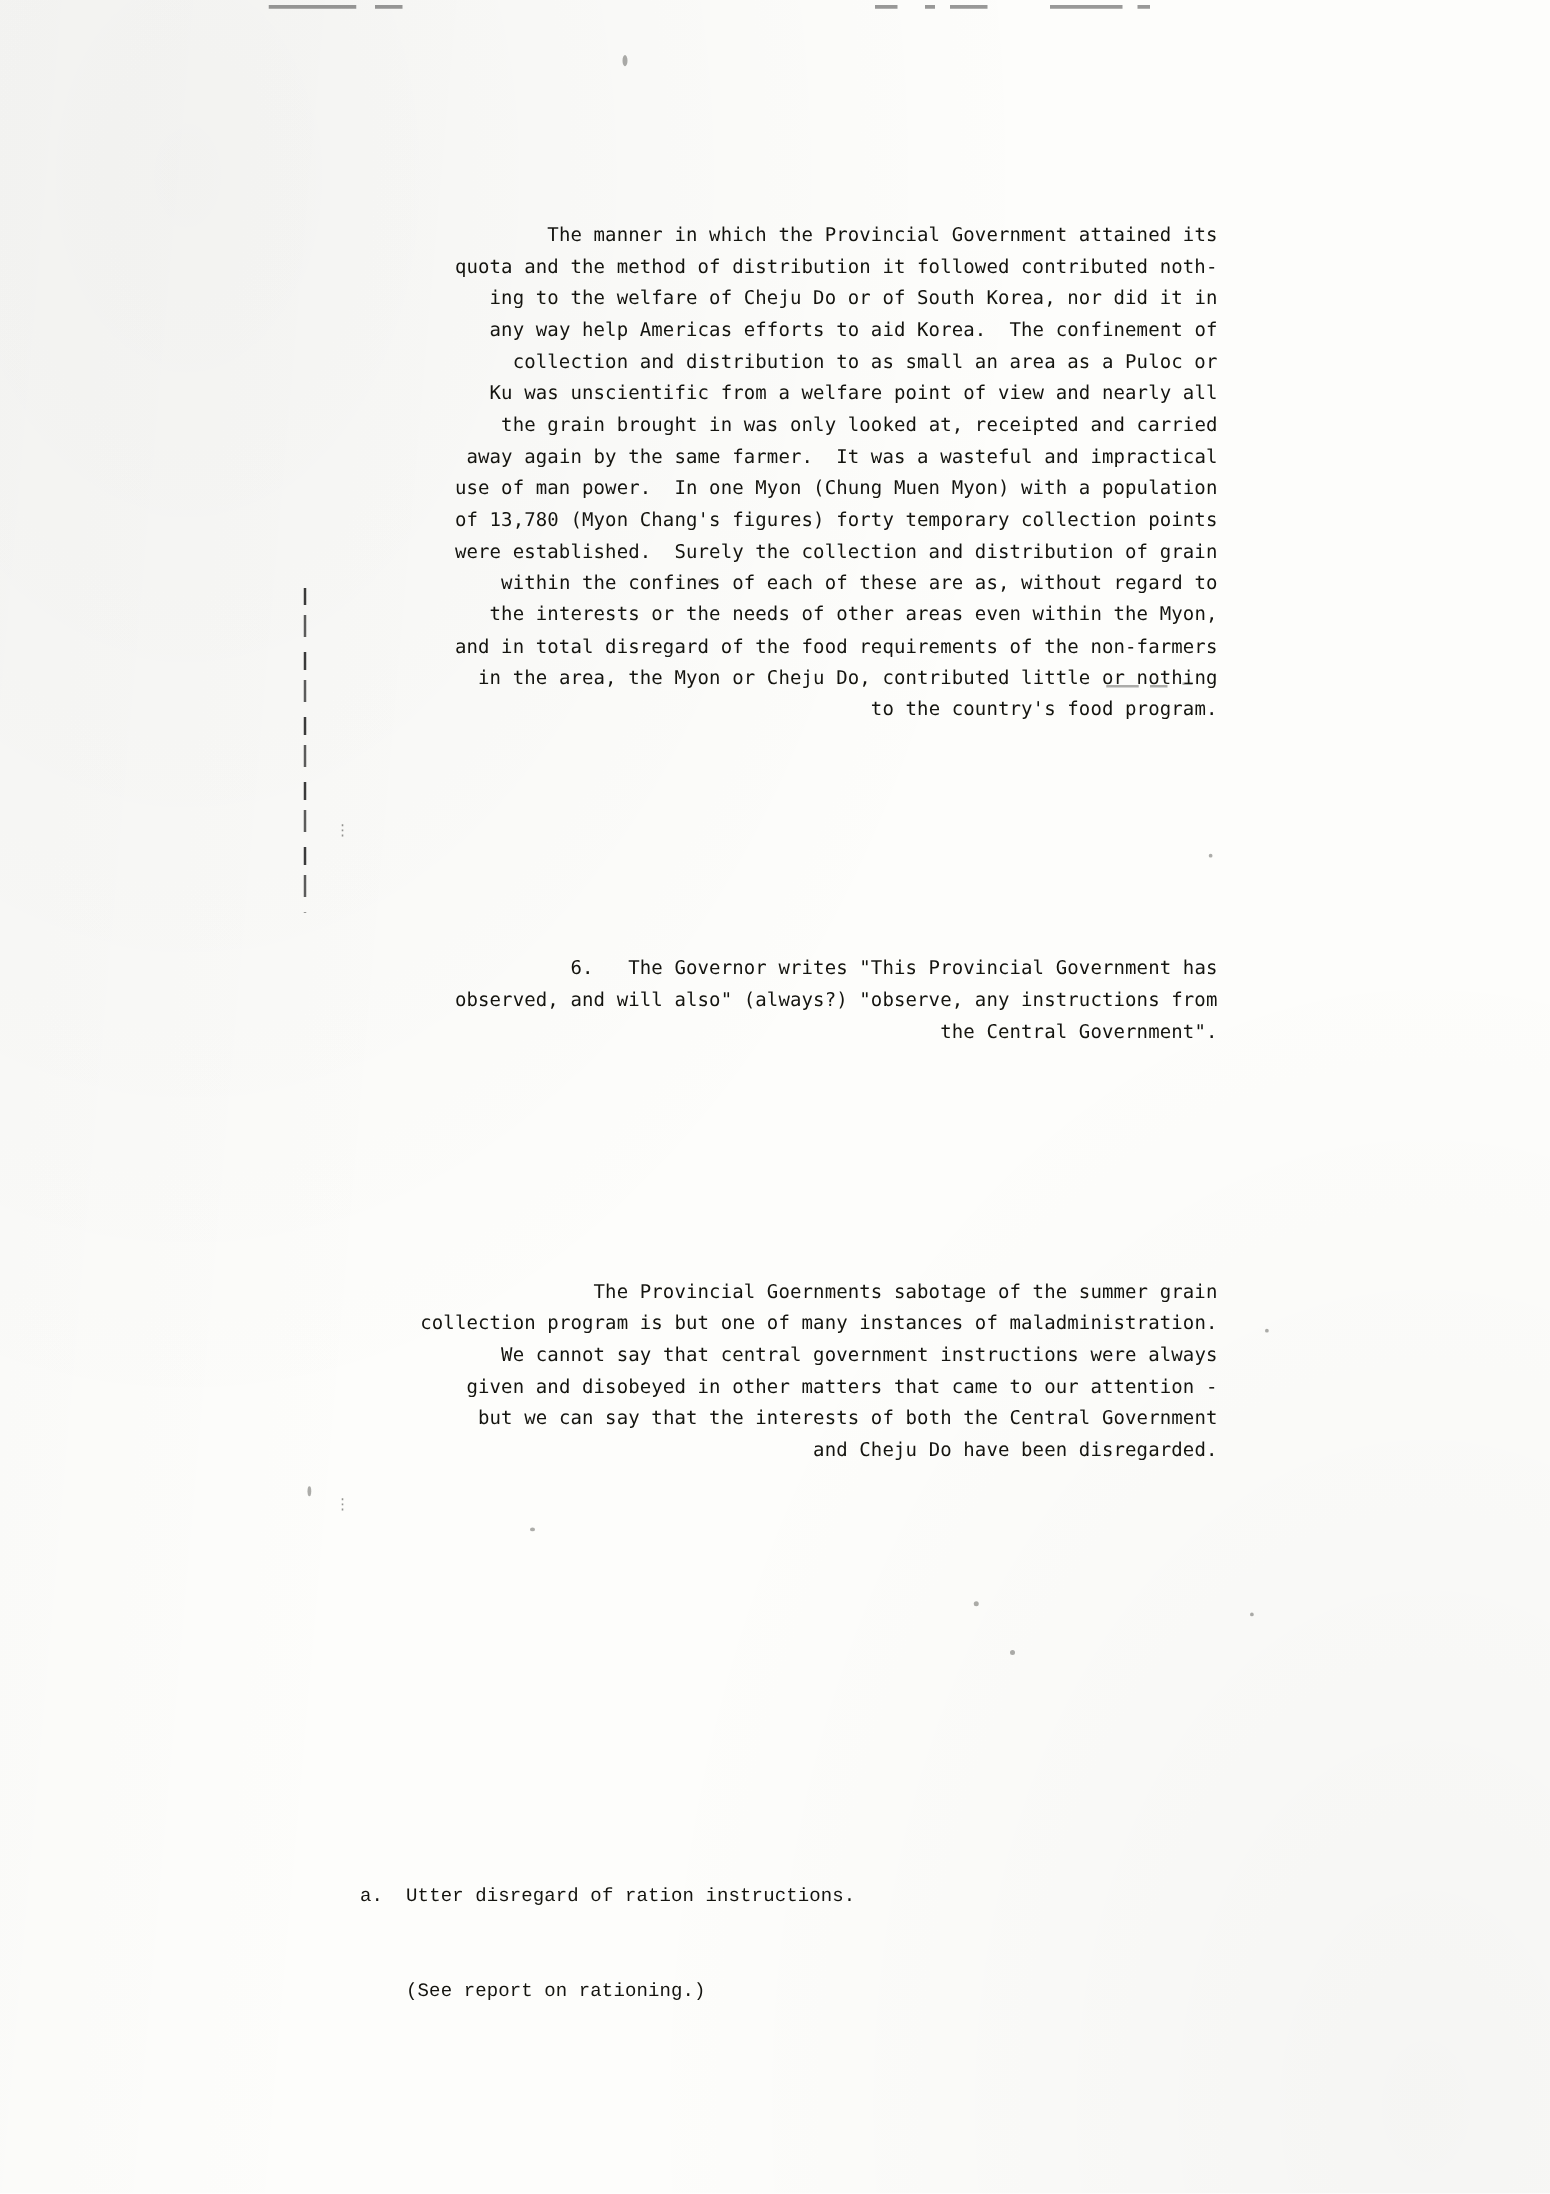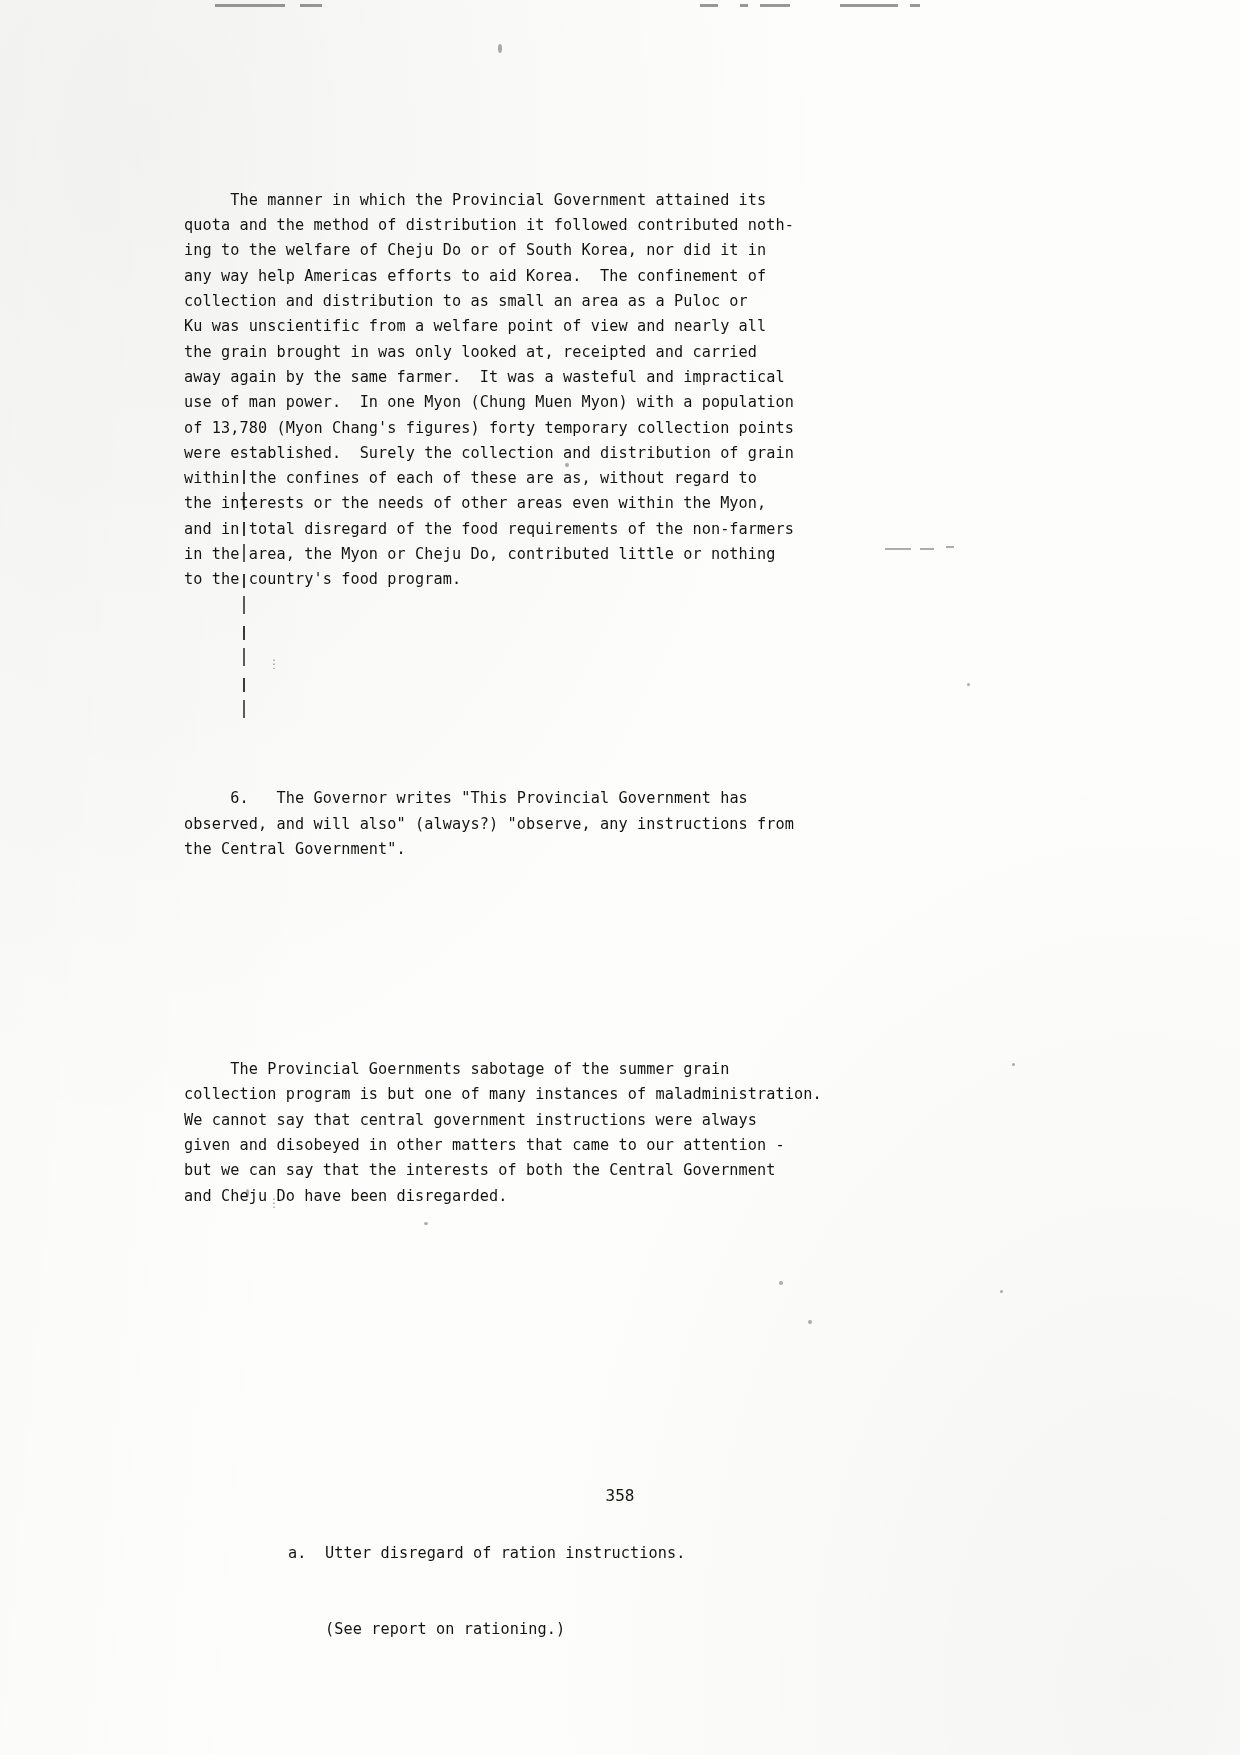--- a/index.html
+++ b/index.html
@@ -47,29 +47,31 @@
     top: 96px;
     width: 790px;
     color: #14140f;
     font-size: 15.2px;
     line-height: 25.3px;
     letter-spacing: 0.1px;
     white-space: pre-wrap;
     -webkit-font-smoothing: none;
   }
   .para {
-    margin: 16px 0 0 0;
-    white-space: pre-wrap;
+    margin: 4px 0 0 0;
+    white-space: pre-wrap;
+    text-align: right;
   }
   .gap-md { height: 26px; }
   .gap-lg { height: 27px; }
 
   .list-a {
     margin-left: 104px;
     white-space: pre-wrap;
+    font-family: Liberation Mono, monospace;
   }
   .lettered {
     white-space: pre-wrap;
   }
 
   
   .pen-stroke {
     position: absolute;
     left: 243px;
     top: 470px;
@@ -212,18 +214,17 @@
     
 
     
 
     
 
     
 
   </div>
 
-  <div class="page-number">358</div>
 
   <div class="sig-mark" style="left:268px;top:1196px;">⋮</div>
   <div class="sig-mark" style="left:268px;top:657px;">⋮</div>
 
 </div>
 
 </body></html>

